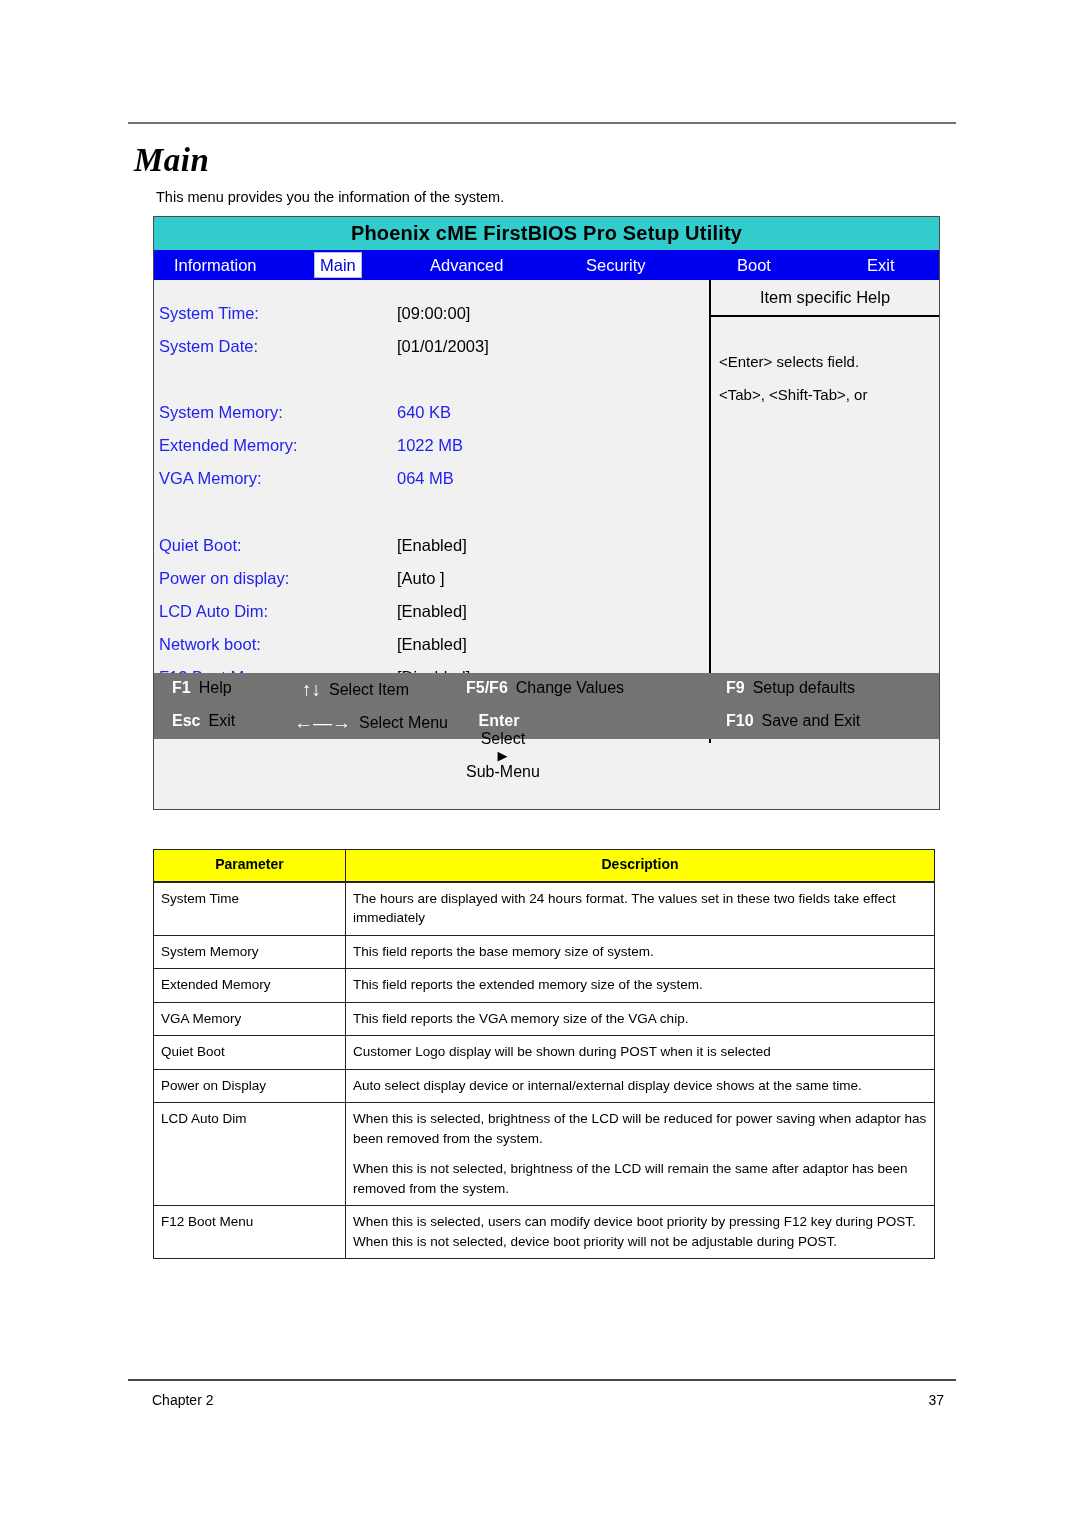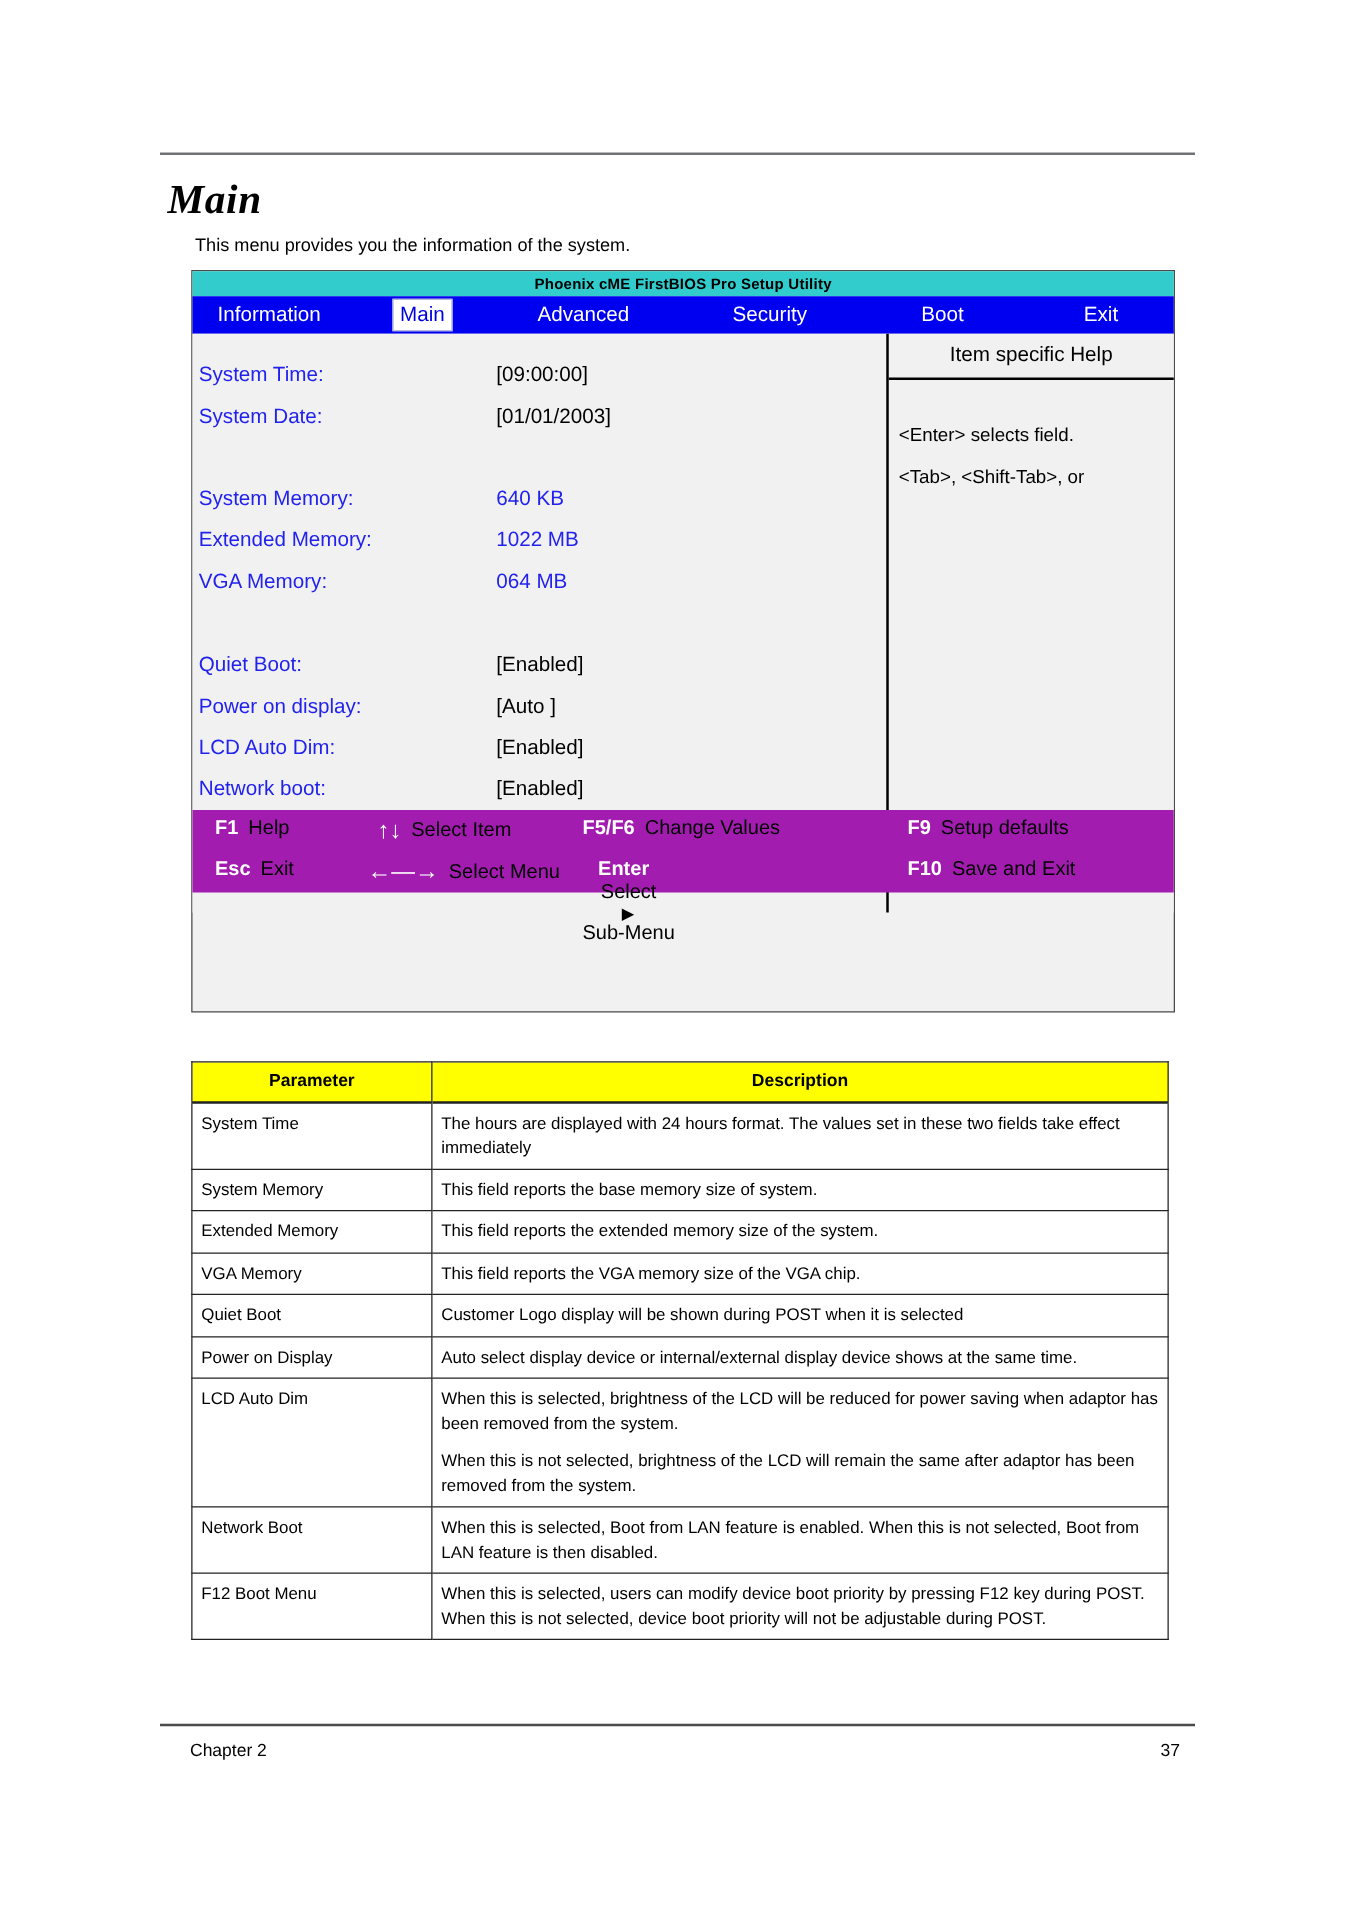--- a/index.html
+++ b/index.html
@@ -60,24 +60,24 @@
     left: 153px;
     top: 216px;
     width: 787px;
     height: 594px;
     border: 1.5px solid #4a4a4a;
     box-sizing: border-box;
     background: #f1f1f1;
   }
 
   .bios-title {
-    height: 20px;
+    height: 33px;
     background: #33CCCC;
     color: #000000;
-    font-size: 12px;
+    font-size: 20px;
     font-weight: bold;
     display: flex;
     align-items: center;
     justify-content: center;
     letter-spacing: 0.2px;
   }
 
   .bios-menubar {
     height: 30px;
     background: #0000F0;
@@ -174,24 +174,24 @@
     font-size: 16.5px;
     color: #000000;
     white-space: nowrap;
   }
   .fvalue.blue { color: #2222EE; }
 
   
   .fkeybar {
     position: absolute;
     left: 0;
-    bottom: 16px;
+    bottom: 4px;
     width: 100%;
     height: 66px;
-    background: #a21caf;
+    background: #737373;
   }
   .fk {
     position: absolute;
     display: flex;
     align-items: center;
     white-space: nowrap;
     font-size: 16px;
   }
   .fk .k {
     color: #ffffff;
@@ -433,26 +433,20 @@
           </td>
         </tr>
         <tr>
           <td class="param">LCD Auto Dim</td>
           <td>
             <p>When this is selected, brightness of the LCD will be reduced for power saving when adaptor has been removed from the system.</p>
             <p>When this is not selected, brightness of the LCD will remain the same after adaptor has been removed from the system.</p>
           </td>
         </tr>
         <tr>
-          <td class="param">Network Boot</td>
-          <td>
-            <p>When this is selected, Boot from LAN feature is enabled. When this is not selected, Boot from LAN feature is then disabled.</p>
-          </td>
-        </tr>
-        <tr>
           <td class="param">F12 Boot Menu</td>
           <td>
             <p>When this is selected, users can modify device boot priority by pressing F12 key during POST. When this is not selected, device boot priority will not be adjustable during POST.</p>
           </td>
         </tr>
       </tbody>
   </table>
 
   <div class="foot-rule"></div>
   <div class="foot-left">Chapter 2</div>

